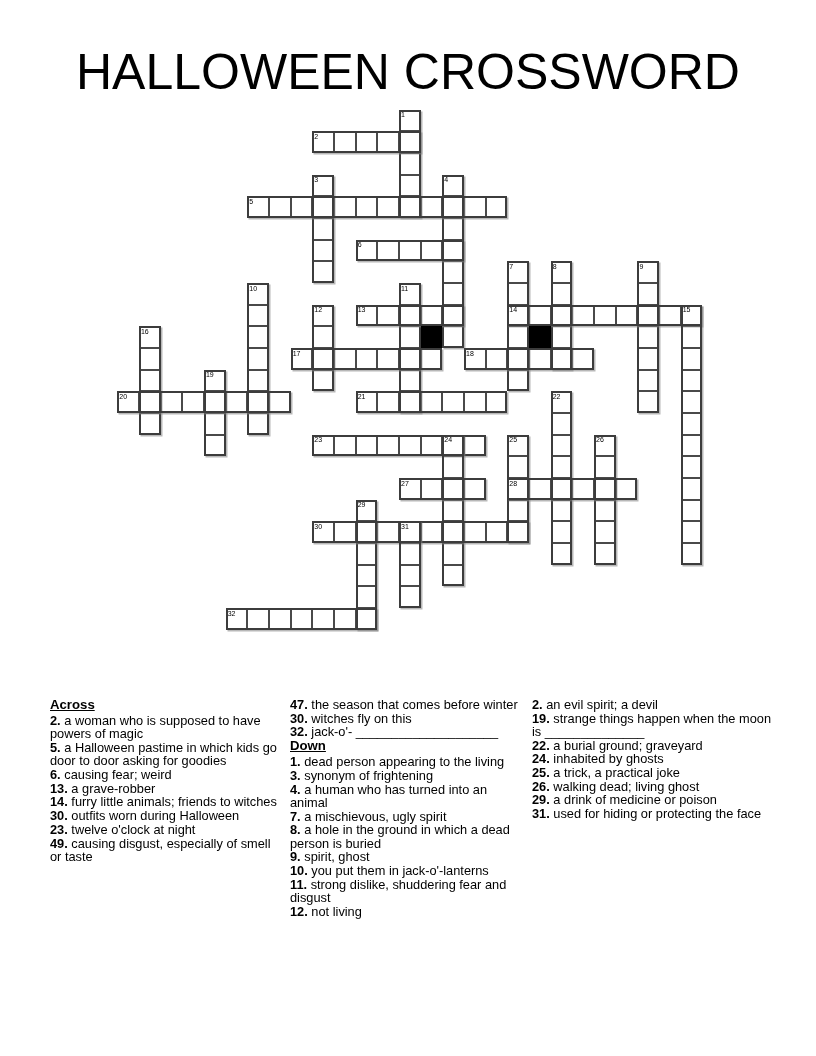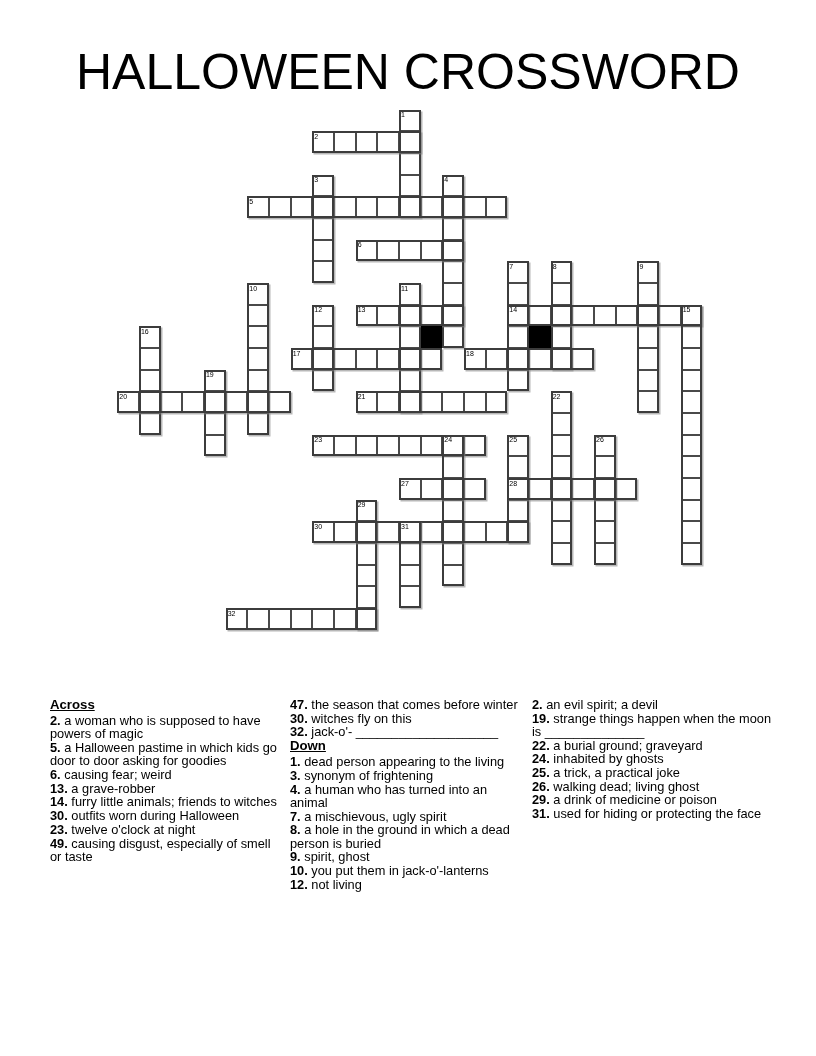--- a/index.html
+++ b/index.html
@@ -290,20 +290,21 @@
       <div class="clue"><span class="cnum">30.</span> witches fly on this</div>
       <div class="clue"><span class="cnum">32.</span> jack-o'- ____________________</div>
       <div class="clue-header">Down</div>
       <div class="clue"><span class="cnum">1.</span> dead person appearing to the living</div>
       <div class="clue"><span class="cnum">3.</span> synonym of frightening</div>
       <div class="clue"><span class="cnum">4.</span> a human who has turned into an animal</div>
       <div class="clue"><span class="cnum">7.</span> a mischievous, ugly spirit</div>
       <div class="clue"><span class="cnum">8.</span> a hole in the ground in which a dead person is buried</div>
       <div class="clue"><span class="cnum">9.</span> spirit, ghost</div>
       <div class="clue"><span class="cnum">10.</span> you put them in jack-o'-lanterns</div>
+      <div class="clue"><span class="cnum">11.</span> strong dislike, shuddering fear and disgust</div>
       <div class="clue"><span class="cnum">12.</span> not living</div>
     </div>
   <div class="clue-col c3">
       <div class="clue"><span class="cnum">2.</span> an evil spirit; a devil</div>
       <div class="clue"><span class="cnum">19.</span> strange things happen when the moon is ______________</div>
       <div class="clue"><span class="cnum">22.</span> a burial ground; graveyard</div>
       <div class="clue"><span class="cnum">24.</span> inhabited by ghosts</div>
       <div class="clue"><span class="cnum">25.</span> a trick, a practical joke</div>
       <div class="clue"><span class="cnum">26.</span> walking dead; living ghost</div>
       <div class="clue"><span class="cnum">29.</span> a drink of medicine or poison</div>

